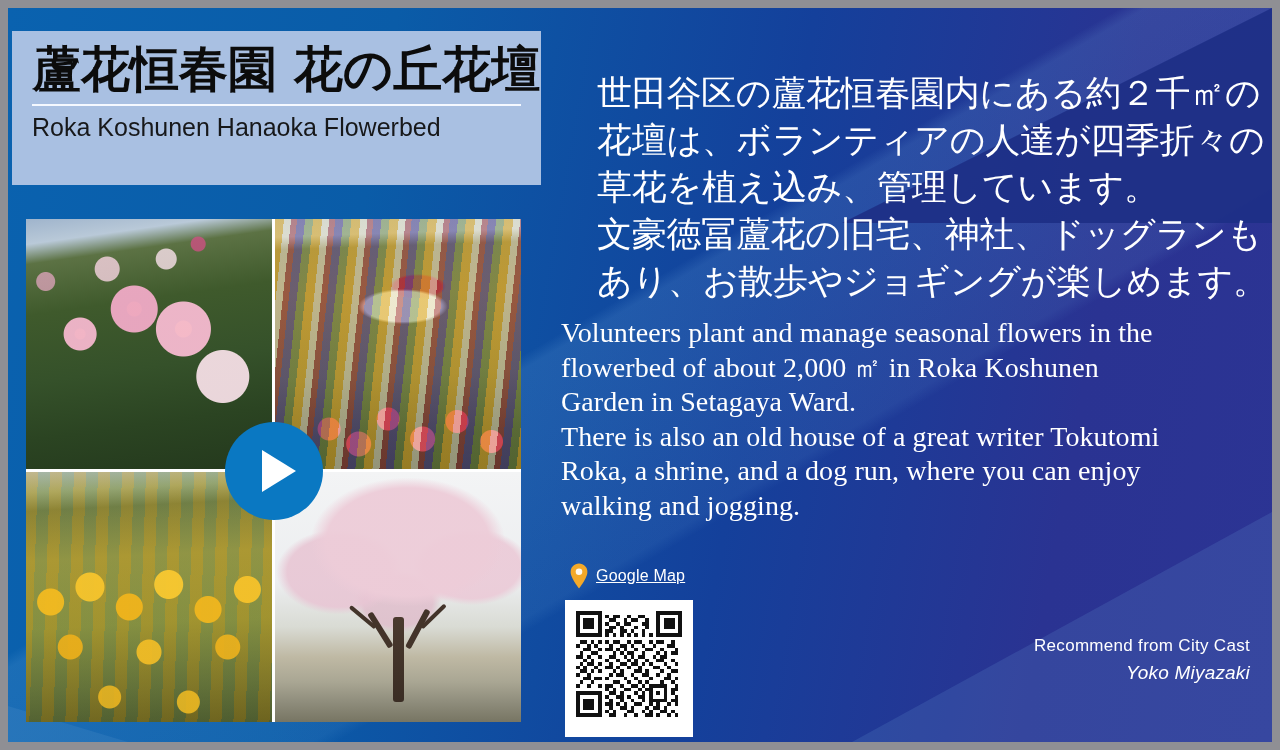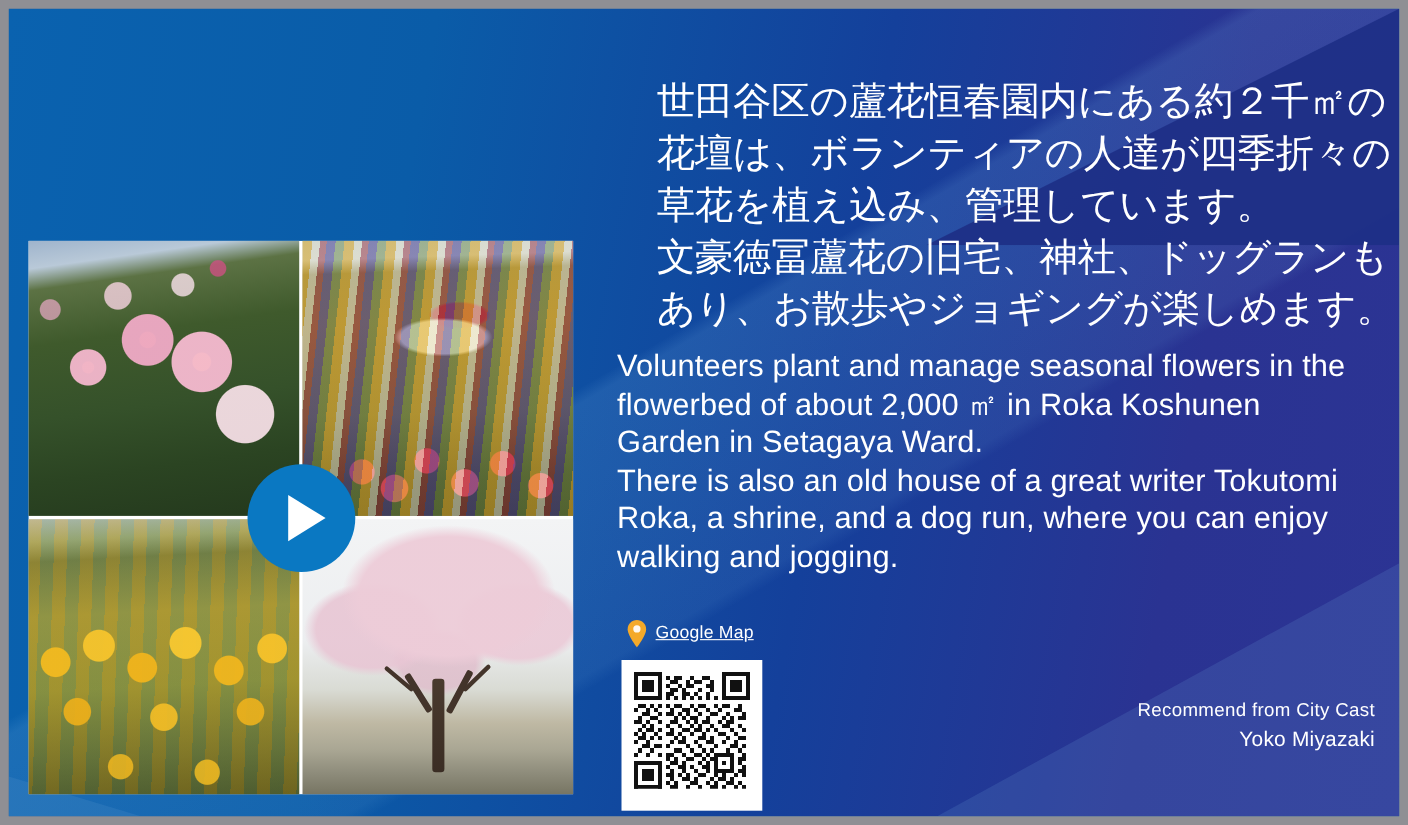--- a/index.html
+++ b/index.html
@@ -255,21 +255,21 @@
     color: #ffffff;
     white-space: pre-line;
     letter-spacing: -0.3px;
     margin-left: 36px;
   }
   .en-body {
     position: absolute;
     left: 553px;
     top: 308px;
     width: 718px;
-    font-family: Liberation Sans, sans-serif;
+    font-family: Liberation Serif, serif;
     font-size: 28px;
     line-height: 34.5px;
     color: #ffffff;
     white-space: pre-line;
     letter-spacing: 0.1px;
   }
 
   
   .gmap-row {
     position: absolute;
@@ -324,35 +324,41 @@
     font-weight: bold;
     font-family: "DejaVu Sans", "Liberation Sans", sans-serif;
     line-height: 1.05;
     letter-spacing: 1px;
   }
   .credit-name-en {
     font-size: 19px;
     font-family: "Liberation Sans", sans-serif;
     letter-spacing: 0.2px;
     margin-top: 2px;
+    font-style: italic;
   }
 </style>
 </head>
 <body>
 
 <div id="poster">
 
   <div class="canvas">
 
     <div class="bg-base"></div>
     <div class="bg-sweep-light"></div>
     <div class="bg-wedge-tr"></div>
     <div class="bg-wedge-br"></div>
     <div class="bg-wedge-bl"></div>
 
+    <div class="title-panel">
+      <div class="title-jp">蘆花恒春園 花の丘花壇</div>
+      <div class="title-rule"></div>
+      <div class="title-en">Roka Koshunen Hanaoka Flowerbed</div>
+    </div>
 
     <div class="collage-wrap">
       <div class="collage">
         <div class="cell ph-cosmos"></div>
         <div class="cell ph-bed"></div>
         <div class="cell ph-sun"></div>
         <div class="cell ph-sakura">
           <div class="trunk"></div>
           <div class="branch" style="left:46%;bottom:30%;width:6px;height:16%;transform:rotate(-32deg);"></div>
           <div class="branch" style="left:53%;bottom:30%;width:6px;height:17%;transform:rotate(28deg);"></div>

